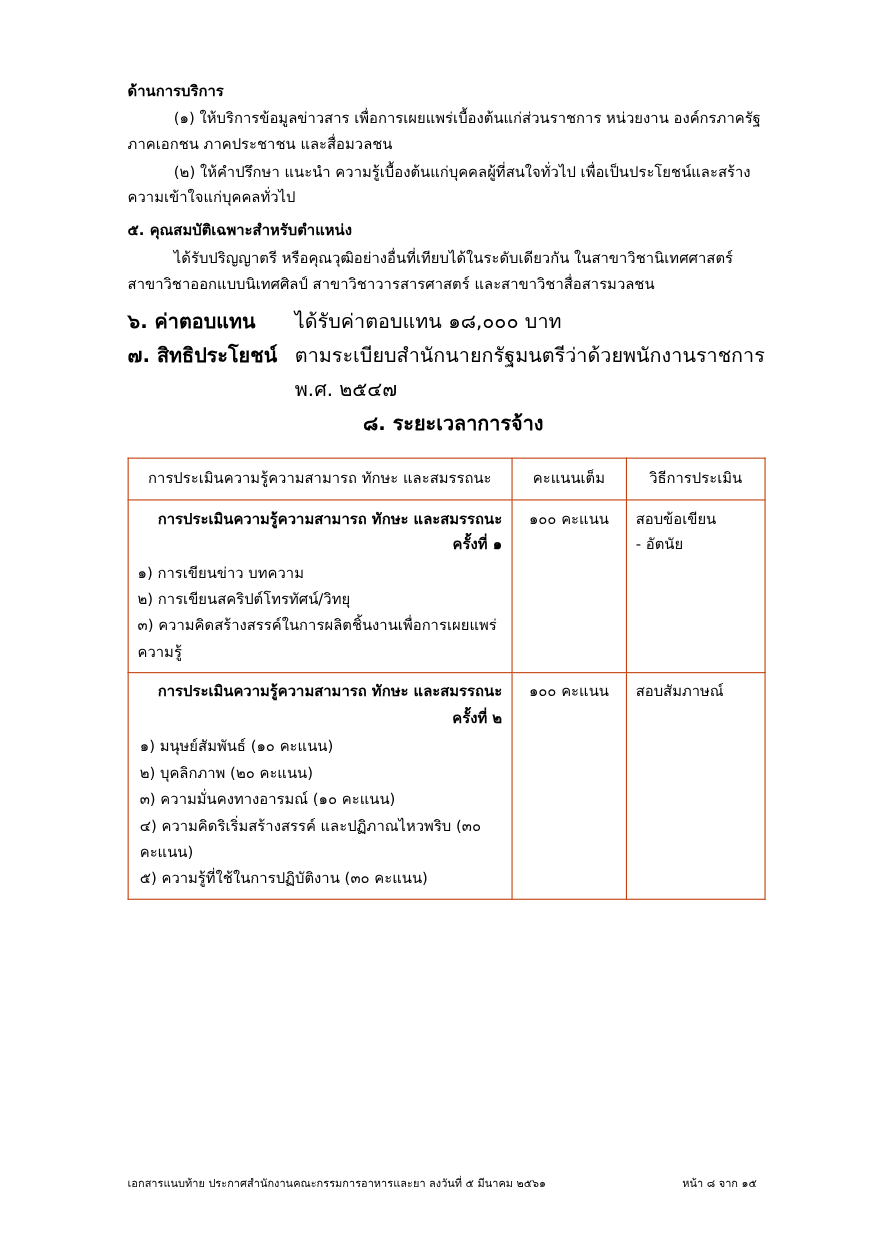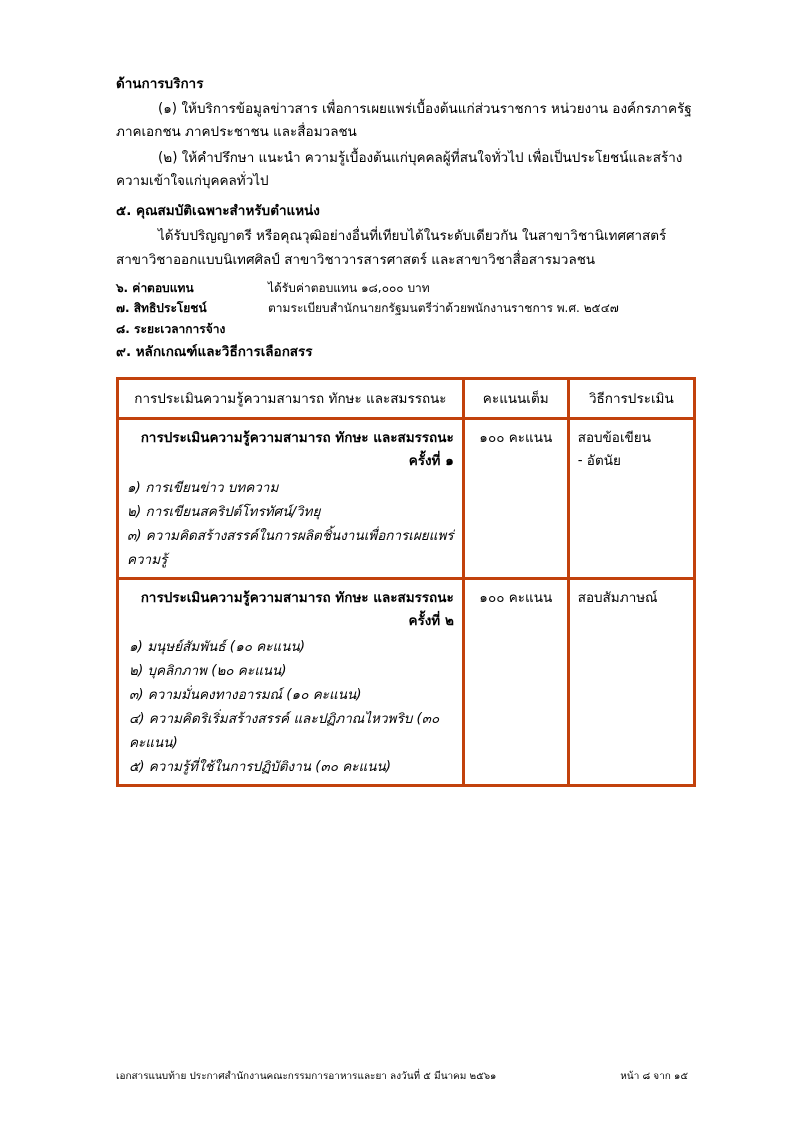--- a/index.html
+++ b/index.html
@@ -42,23 +42,24 @@
     margin: 0 0 2px 0;
   }
   .indent1 {
     text-indent: 42px;
   }
   .gap-s { height: 5px; }
 
   
   .labelrow {
     display: flex;
-    font-size: 12px;
-    line-height: 1.72;
-    margin: 0;
+    font-size: 18px;
+    line-height: 1.72;
+    margin: 0;
+    justify-content: center;
   }
   .labelrow .lbl {
     font-weight: bold;
     width: 152px;
     flex: 0 0 152px;
     white-space: nowrap;
   }
   .labelrow .val {
     flex: 1 1 auto;
   }
@@ -68,21 +69,21 @@
     margin-top: 14px;
     width: 580px;
   }
   table.assess {
     border-collapse: collapse;
     width: 100%;
     font-size: 13.5px;
     table-layout: fixed;
   }
   table.assess th, table.assess td {
-    border: 3px solid #c2410c;
+    border: 1px solid #c2410c;
     vertical-align: top;
     padding: 6px 8px;
     line-height: 1.72;
   }
   table.assess th {
     text-align: center;
     font-weight: normal;
     padding: 7px 6px;
   }
   .col-crit { width: 62%; }
@@ -96,21 +97,20 @@
   }
   .cell-list {
     margin: 0;
     padding: 0;
     list-style: none;
   }
   .cell-list li {
     margin: 0;
     padding: 0;
     line-height: 1.78;
-    font-style: italic;
   }
   .cell-list li.ind {
     padding-left: 2px;
   }
   .row-tall td { height: 118px; }
   .row-tall2 td { height: 170px; }
   .method-line { line-height: 1.72; }
 
   
   .footer {
@@ -154,21 +154,20 @@
 
     <div class="labelrow">
       <div class="lbl">๗. สิทธิประโยชน์</div>
       <div class="val">ตามระเบียบสำนักนายกรัฐมนตรีว่าด้วยพนักงานราชการ พ.ศ. ๒๕๔๗</div>
     </div>
 
     <div class="labelrow">
       <div class="lbl">๘. ระยะเวลาการจ้าง</div>
     </div>
 
-    <div class="heading">๙. หลักเกณฑ์และวิธีการเลือกสรร</div>
 
     <div class="tablewrap">
       <table class="assess">
         <thead>
           <tr>
             <th class="col-crit">การประเมินความรู้ความสามารถ ทักษะ และสมรรถนะ</th>
             <th class="col-score">คะแนนเต็ม</th>
             <th class="col-method">วิธีการประเมิน</th>
           </tr>
         </thead>

